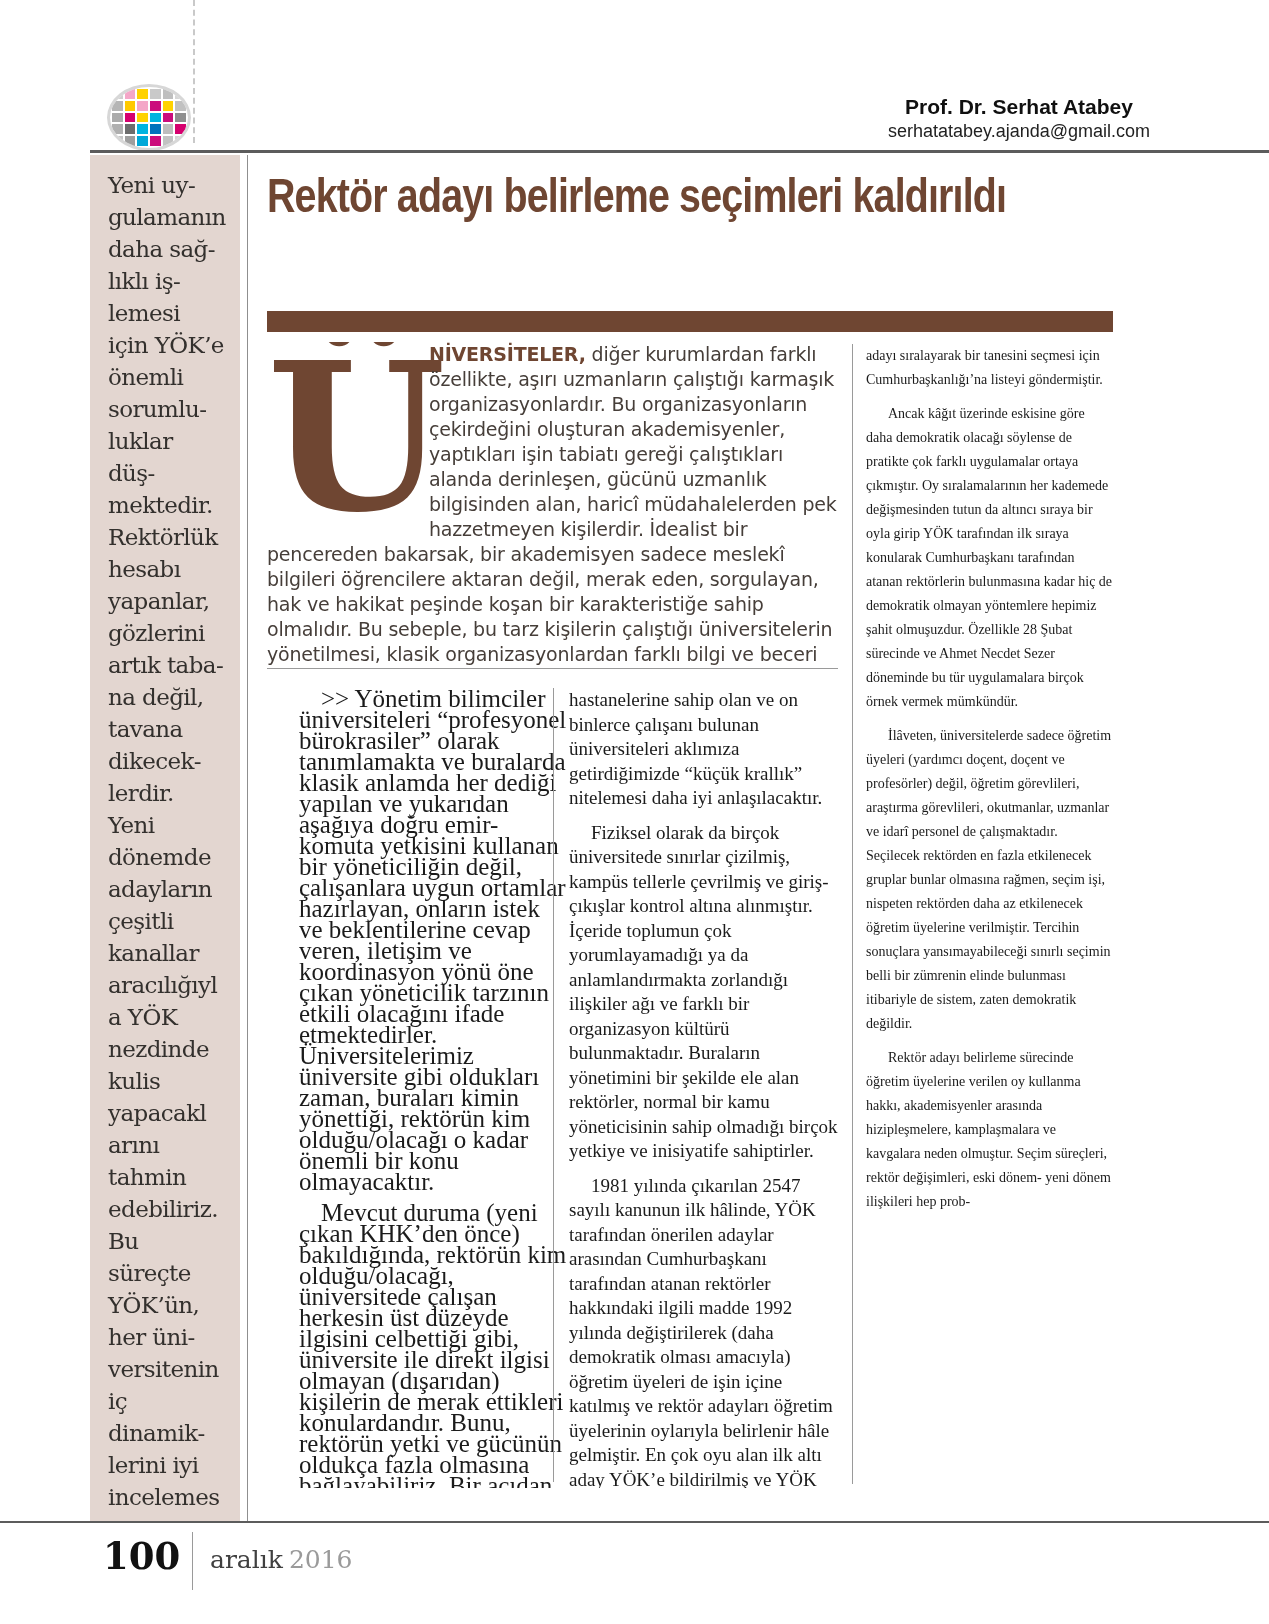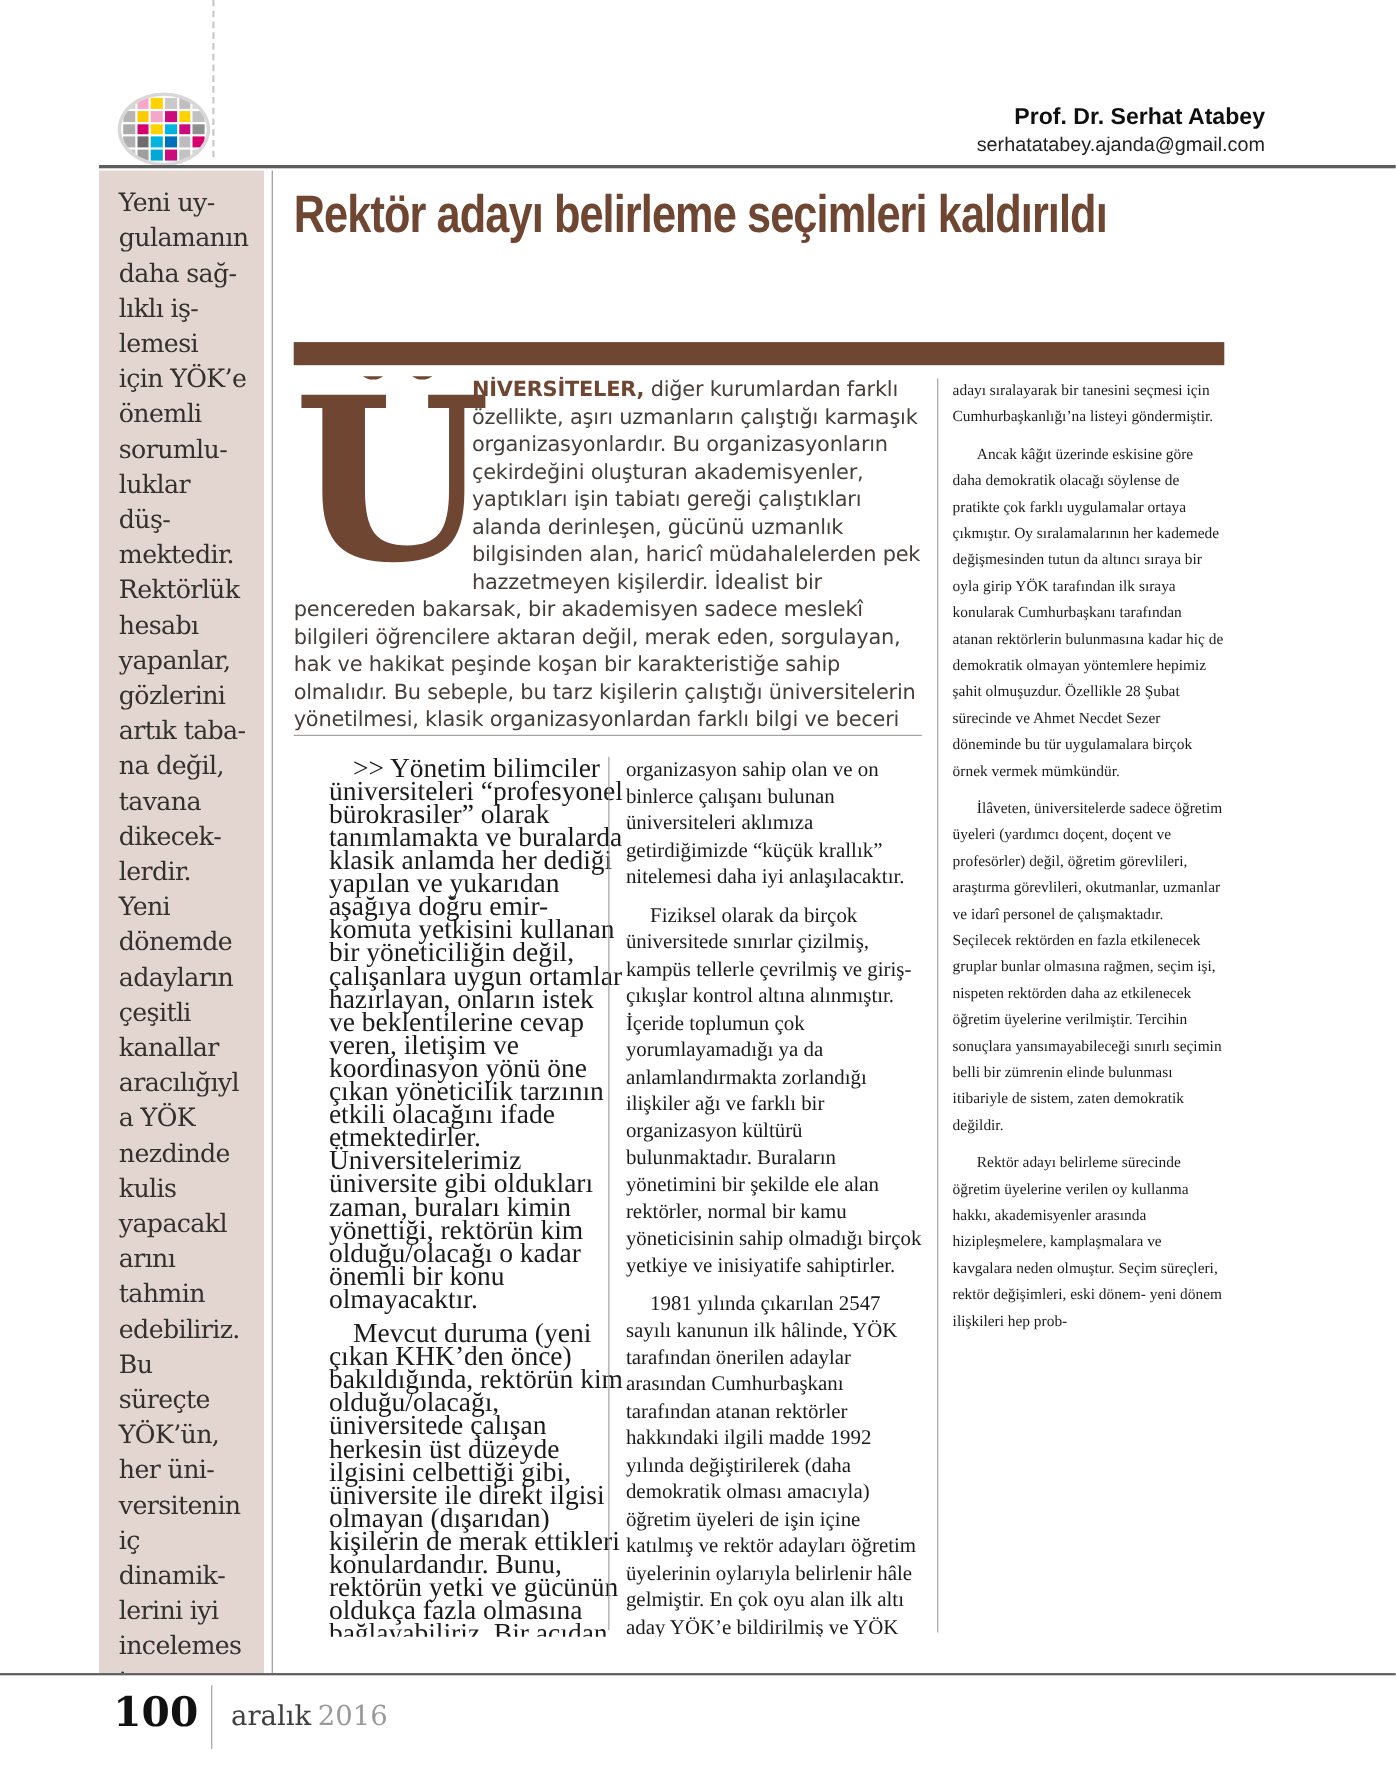--- a/index.html
+++ b/index.html
@@ -11,21 +11,21 @@
         border:3px solid #d7d7d7;overflow:hidden;background:#fff;box-sizing:border-box;}
   .logo .tiles{display:grid;grid-template-columns:repeat(6,1fr);grid-template-rows:repeat(5,1fr);
         gap:2px;width:100%;height:100%;padding:2px;box-sizing:border-box;}
   .masthead-dash{position:absolute;left:193px;top:0;height:143px;width:0;
         border-left:2px dashed #c9c9c9;}
   .brand{position:absolute;left:219px;top:92px;line-height:1.08;}
   .brand-title{font-size:27px;color:#121212;letter-spacing:-.5px;}
   .brand-title b{font-weight:bold;}
   .brand-sub{font-size:25px;color:var(--red,#e0394b);letter-spacing:-.5px;}
   .author{position:absolute;right:119px;top:94px;text-align:right;line-height:1.25;}
-  .author-name{font-size:21px;font-weight:bold;color:#101010;}
+  .author-name{font-size:21px;font-weight:bold;color:#101010;text-align:center;}
   .author-email{font-size:18px;color:#222;text-decoration:none;display:block;}
   .header-rule{position:absolute;left:90px;right:0;top:150px;height:3px;background:#5c5c5c;}
 
   
   .pullquote{position:absolute;left:90px;top:155px;width:150px;height:1366px;
         background:var(--sidebar,#e3d6d0);box-sizing:border-box;padding:14px 14px 0 18px;overflow:hidden;}
   .pullquote p{margin:0;font-family:"DejaVu Serif",serif;font-size:23px;line-height:32px;
         color:#33302d;letter-spacing:-.6px;overflow-wrap:break-word;}
   .sidebar-divider{position:absolute;left:247px;top:155px;height:1366px;width:1px;background:#8f8f8f;}
 
@@ -129,21 +129,21 @@
       <span>diğer kurumlardan farklı özellikte, aşırı uzmanların çalıştığı karmaşık organizasyonlardır. Bu organizasyonların çekirdeğini oluşturan akademisyenler, yaptıkları işin tabiatı gereği çalıştıkları alanda derinleşen, gücünü uzmanlık bilgisinden alan, haricî müdahalelerden pek hazzetmeyen kişilerdir. İdealist bir pencereden bakarsak, bir akademisyen sadece meslekî bilgileri öğrencilere aktaran değil, merak eden, sorgulayan, hak ve hakikat peşinde koşan bir karakteristiğe sahip olmalıdır. Bu sebeple, bu tarz kişilerin çalıştığı üniversitelerin yönetilmesi, klasik organizasyonlardan farklı bilgi ve beceri gerektirmektedir.</span></p>
   </div>
   <div class="intro-rule"></div>
 
   <div class="bodycol col1">
     <p>&gt;&gt; Yönetim bilimciler üniversiteleri “profesyonel bürokrasiler” olarak tanımlamakta ve buralarda klasik anlamda her dediği yapılan ve yukarıdan aşağıya doğru emir-komuta yetkisini kullanan bir yöneticiliğin değil, çalışanlara uygun ortamlar hazırlayan, onların istek ve beklentilerine cevap veren, iletişim ve koordinasyon yönü öne çıkan yöneticilik tarzının etkili olacağını ifade etmektedirler. Üniversitelerimiz üniversite gibi oldukları zaman, buraları kimin yönettiği, rektörün kim olduğu/olacağı o kadar önemli bir konu olmayacaktır.</p>
     <p>Mevcut duruma (yeni çıkan KHK’den önce) bakıldığında, rektörün kim olduğu/olacağı, üniversitede çalışan herkesin üst düzeyde ilgisini celbettiği gibi, üniversite ile direkt ilgisi olmayan (dışarıdan) kişilerin de merak ettikleri konulardandır. Bunu, rektörün yetki ve gücünün oldukça fazla olmasına bağlayabiliriz. Bir açıdan rektörlük, küçük bir krallık gibi düşünülebilir. Türkiye’de öğrenci sayıları yüz binlere dayanan, şehrin en büyük</p>
   </div>
   <div class="col-divider-1"></div>
   <div class="bodycol col2">
-    <p class="cont">organizasyon sahip olan ve on binlerce çalışanı bulunan üniversiteleri aklımıza getirdiğimizde “küçük krallık” nitelemesi daha iyi anlaşılacaktır.</p>
+    <p class="cont">hastanelerine sahip olan ve on binlerce çalışanı bulunan üniversiteleri aklımıza getirdiğimizde “küçük krallık” nitelemesi daha iyi anlaşılacaktır.</p>
     <p>Fiziksel olarak da birçok üniversitede sınırlar çizilmiş, kampüs tellerle çevrilmiş ve giriş-çıkışlar kontrol altına alınmıştır. İçeride toplumun çok yorumlayamadığı ya da anlamlandırmakta zorlandığı ilişkiler ağı ve farklı bir organizasyon kültürü bulunmaktadır. Buraların yönetimini bir şekilde ele alan rektörler, normal bir kamu yöneticisinin sahip olmadığı birçok yetkiye ve inisiyatife sahiptirler.</p>
     <p>1981 yılında çıkarılan 2547 sayılı kanunun ilk hâlinde, YÖK tarafından önerilen adaylar arasından Cumhurbaşkanı tarafından atanan rektörler hakkındaki ilgili madde 1992 yılında değiştirilerek (daha demokratik olması amacıyla) öğretim üyeleri de işin içine katılmış ve rektör adayları öğretim üyelerinin oylarıyla belirlenir hâle gelmiştir. En çok oyu alan ilk altı aday YÖK’e bildirilmiş ve YÖK Genel Kurulu da seçtiği üç</p>
   </div>
   <div class="col-divider-2"></div>
   <div class="bodycol col3">
     <p class="cont">adayı sıralayarak bir tanesini seçmesi için Cumhurbaşkanlığı’na listeyi göndermiştir.</p>
     <p>Ancak kâğıt üzerinde eskisine göre daha demokratik olacağı söylense de pratikte çok farklı uygulamalar ortaya çıkmıştır. Oy sıralamalarının her kademede değişmesinden tutun da altıncı sıraya bir oyla girip YÖK tarafından ilk sıraya konularak Cumhurbaşkanı tarafından atanan rektörlerin bulunmasına kadar hiç de demokratik olmayan yöntemlere hepimiz şahit olmuşuzdur. Özellikle 28 Şubat sürecinde ve Ahmet Necdet Sezer döneminde bu tür uygulamalara birçok örnek vermek mümkündür.</p>
     <p>İlâveten, üniversitelerde sadece öğretim üyeleri (yardımcı doçent, doçent ve profesörler) değil, öğretim görevlileri, araştırma görevlileri, okutmanlar, uzmanlar ve idarî personel de çalışmaktadır. Seçilecek rektörden en fazla etkilenecek gruplar bunlar olmasına rağmen, seçim işi, nispeten rektörden daha az etkilenecek öğretim üyelerine verilmiştir. Tercihin sonuçlara yansımayabileceği sınırlı seçimin belli bir zümrenin elinde bulunması itibariyle de sistem, zaten demokratik değildir.</p>
     <p>Rektör adayı belirleme sürecinde öğretim üyelerine verilen oy kullanma hakkı, akademisyenler arasında hizipleşmelere, kamplaşmalara ve kavgalara neden olmuştur. Seçim süreçleri, rektör değişimleri, eski dönem- yeni dönem ilişkileri hep prob-</p>
   </div>

